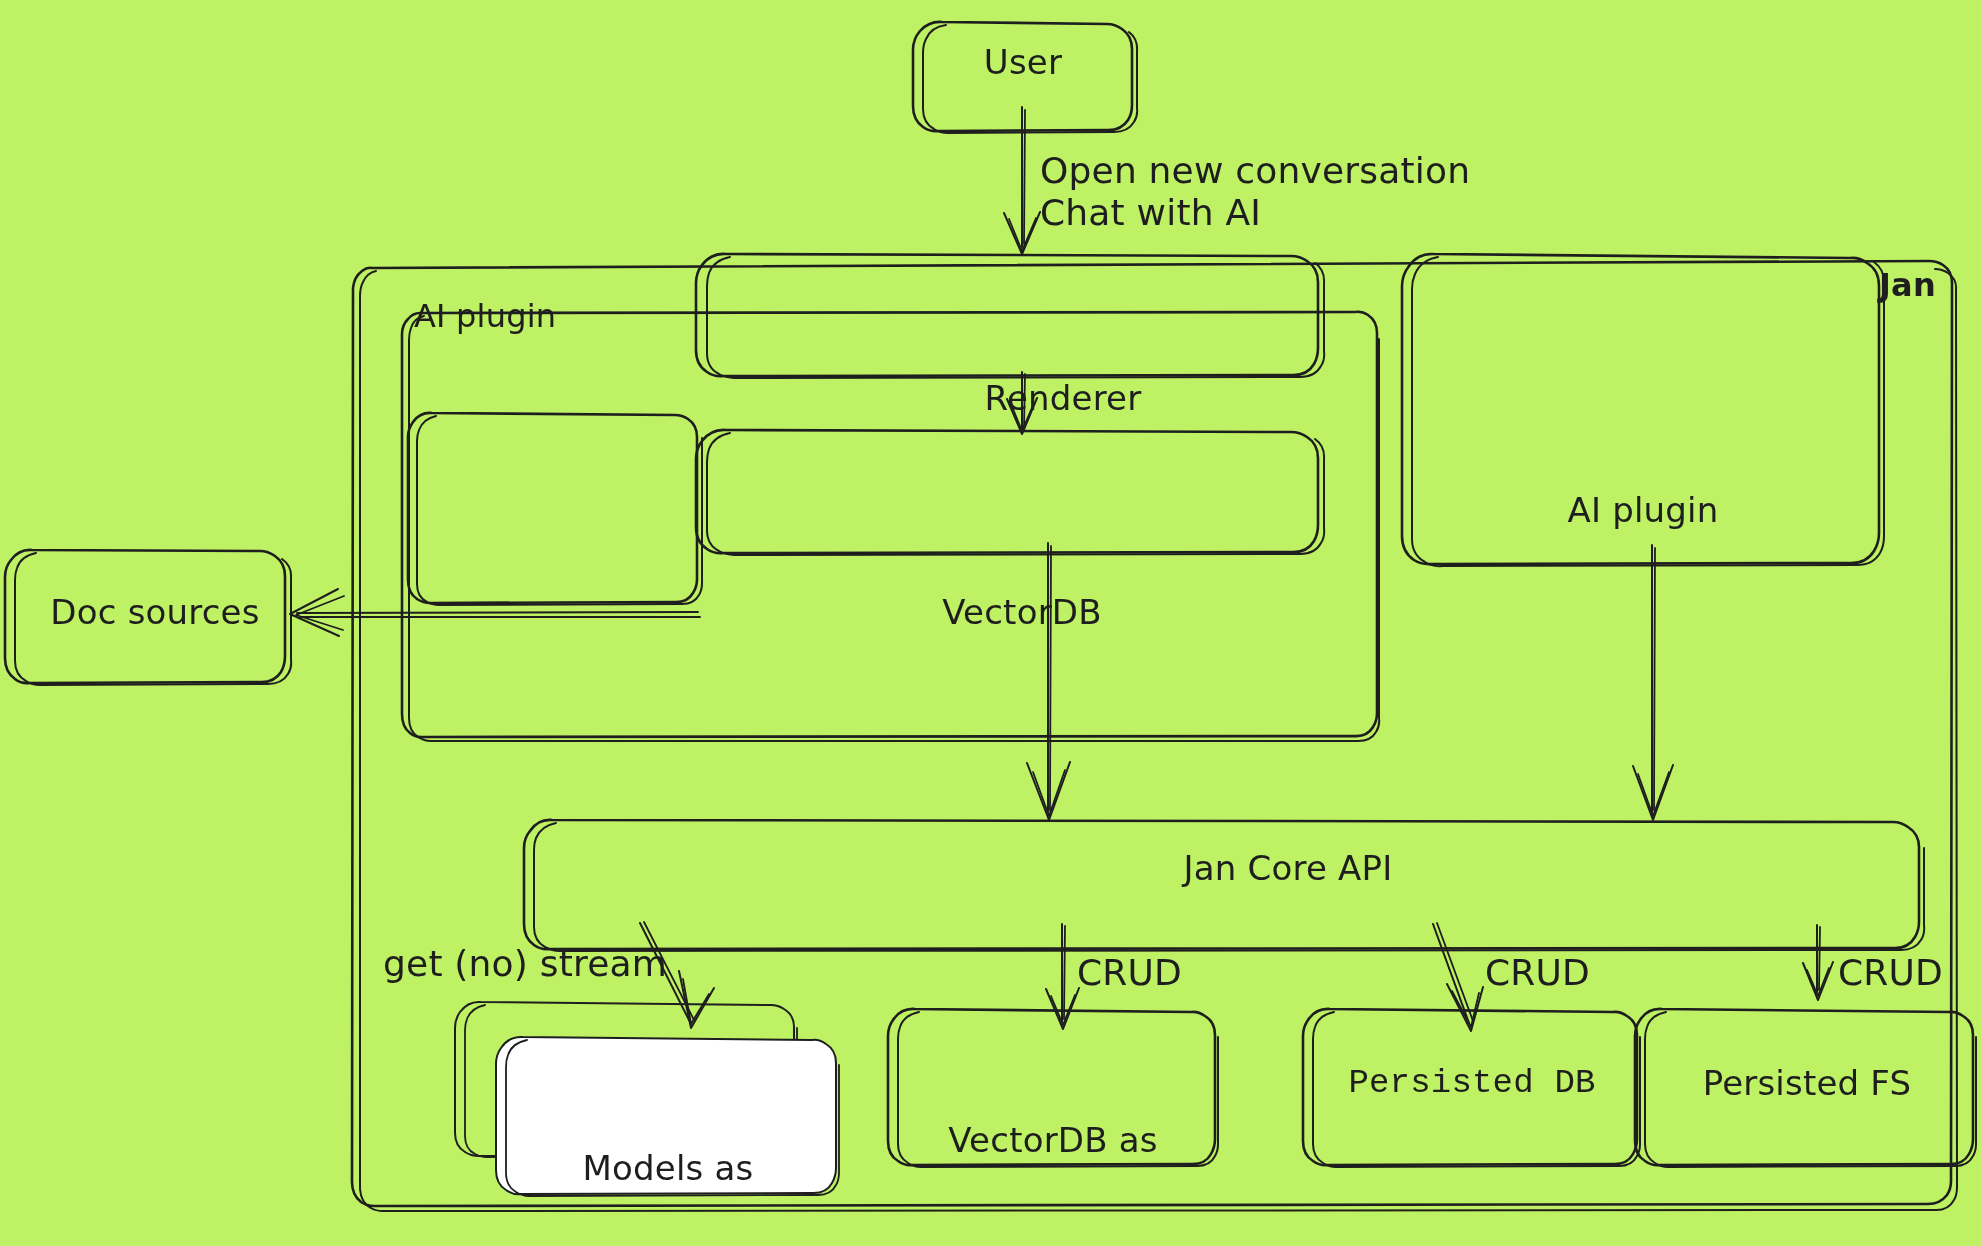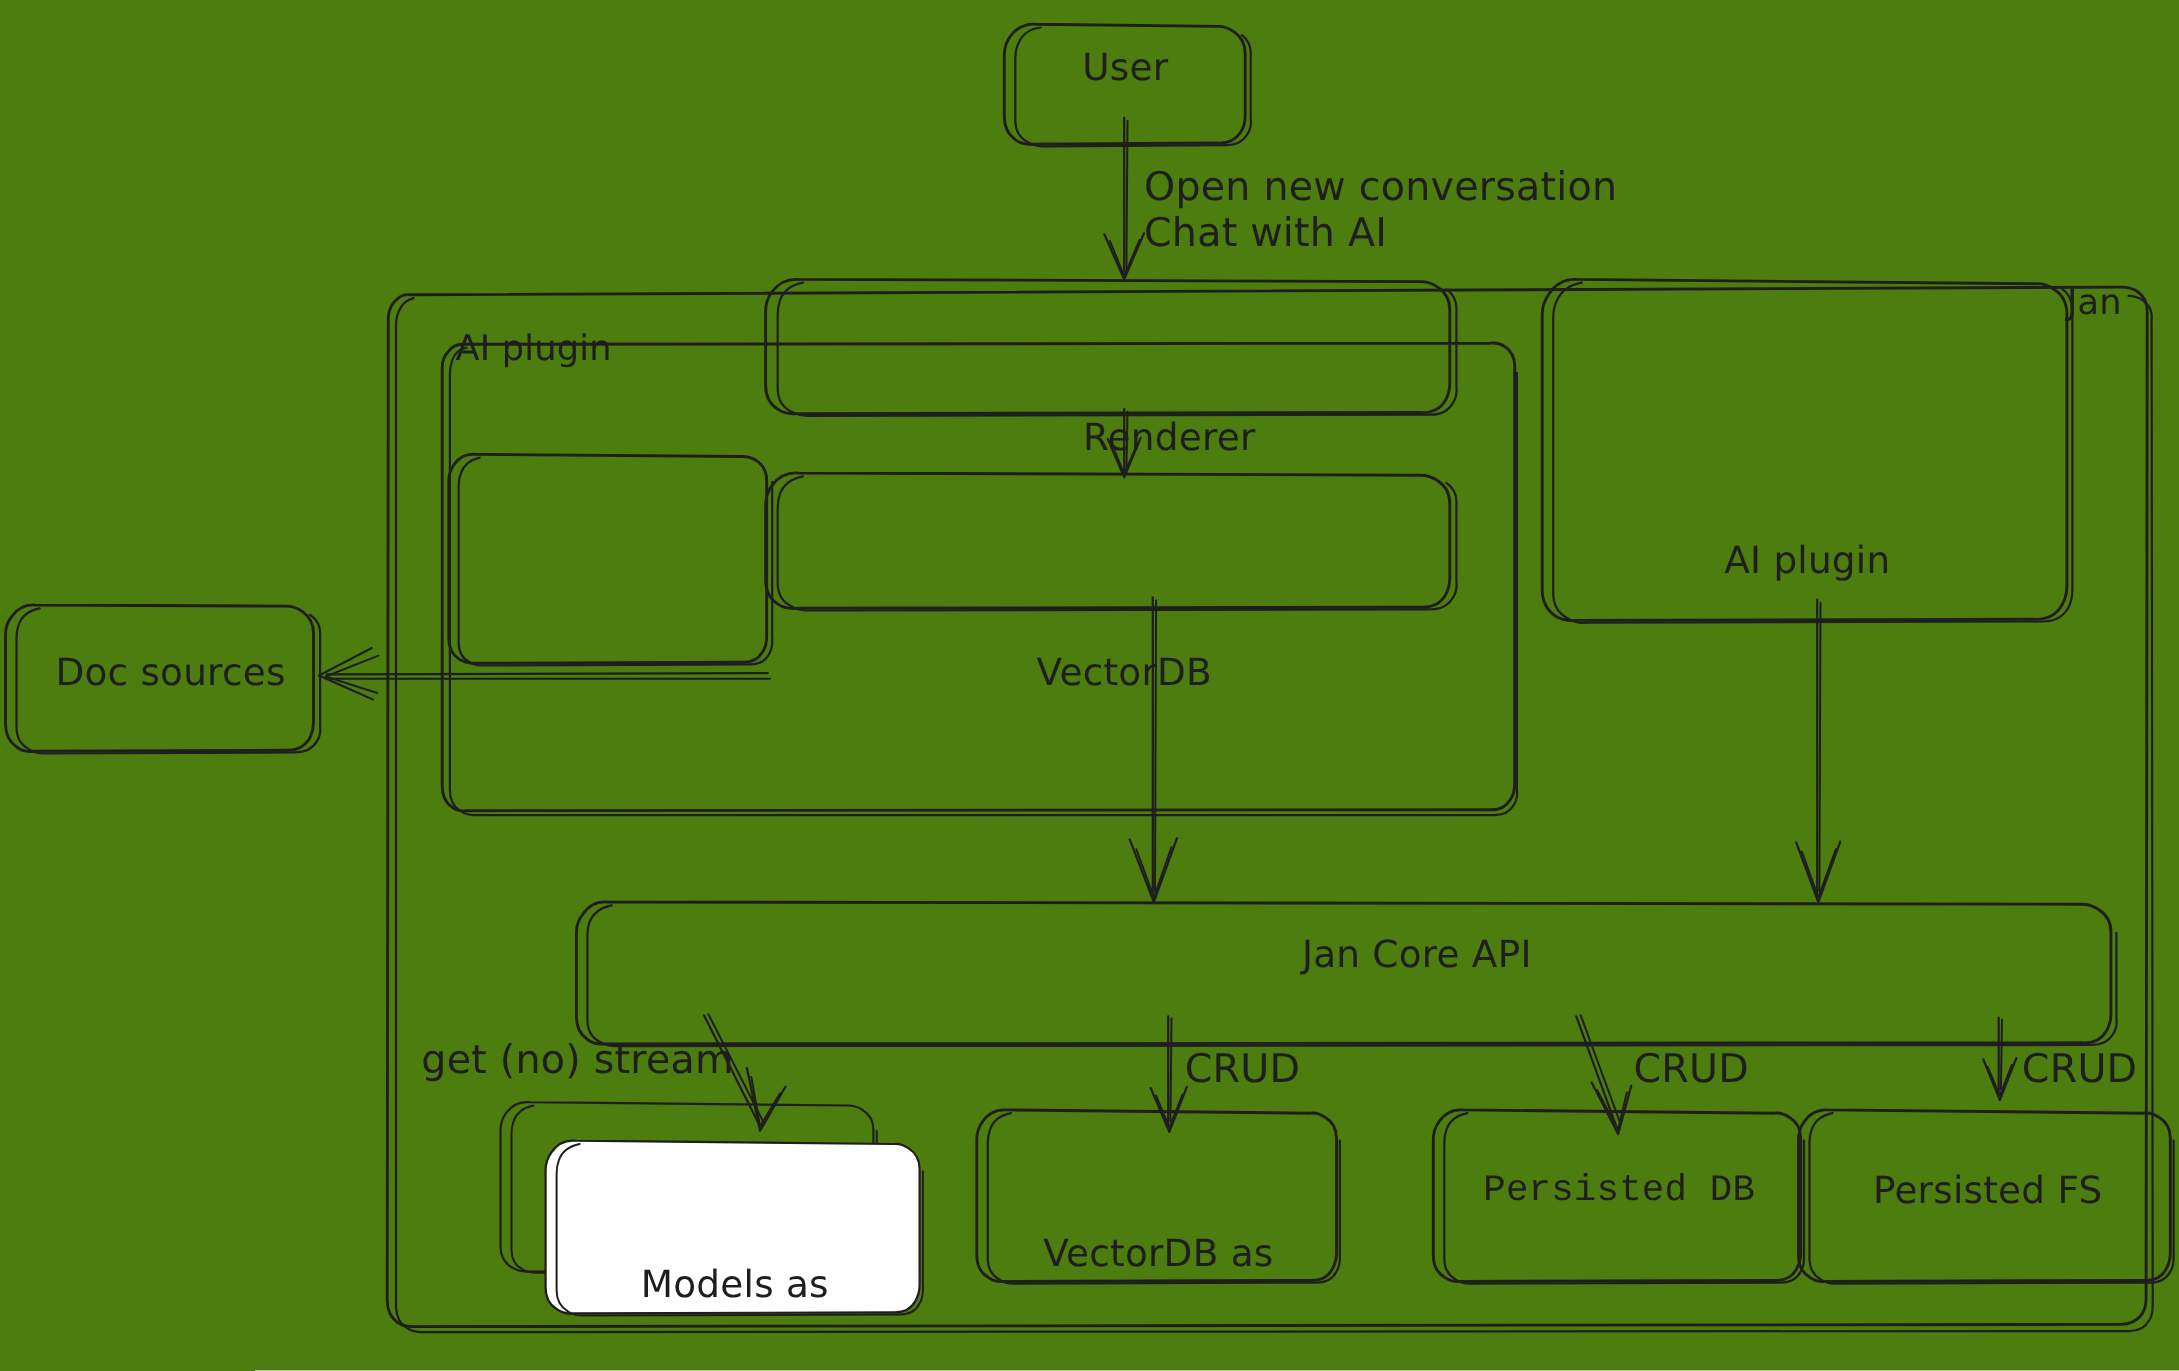--- a/index.html
+++ b/index.html
@@ -8,21 +8,21 @@
     padding: 0;
     background: #ffffff;
   }
   body {
     font-family: "DejaVu Sans", sans-serif;
   }
   #canvas {
     position: relative;
     width: 1981px;
     height: 1246px;
-    background: #4d7c0f;
+    background: #bef264;
     overflow: hidden;
   }
   #sketch {
     position: absolute;
     left: 0;
     top: 0;
     width: 1981px;
     height: 1246px;
   }
   .lbl {
@@ -202,21 +202,21 @@
 
   </svg>
 
   <div class="lbl node-label" style="left:1023px; top:42px;">User</div>
 
   <div class="lbl edge-label" style="left:1040px; top:150px;">Open new conversation</div>
   <div class="lbl edge-label" style="left:1040px; top:192px;">Chat with AI</div>
 
   <div class="lbl group-label" style="left:414px; top:298px;">AI plugin</div>
 
-  <div class="lbl group-label" style="left:1879px; top:256px;">Jan</div>
+  <div class="lbl group-label" style="left:1879px; top:267px;font-weight:bold;">Jan</div>
 
   <div class="lbl node-label" style="left:1063px; top:378px;">Renderer</div>
 
   <div class="lbl node-label" style="left:1022px; top:592px;">VectorDB</div>
 
   <div class="lbl node-label" style="left:155px; top:592px;">Doc sources</div>
 
   <div class="lbl node-label" style="left:1643px; top:490px;">AI plugin</div>
 
 

